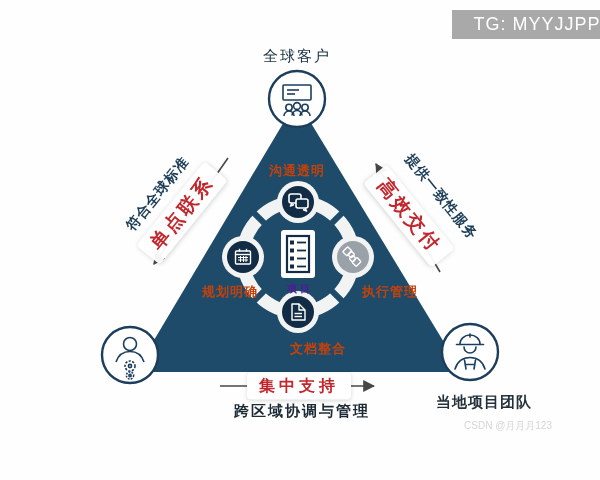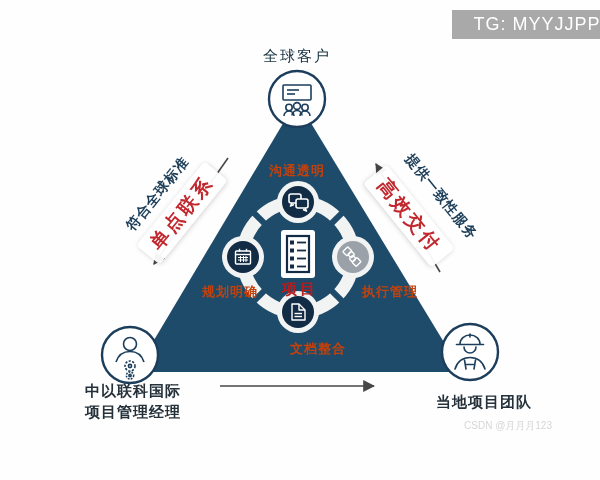--- a/index.html
+++ b/index.html
@@ -4,21 +4,21 @@
 <style>
   html,body{margin:0;padding:0;background:#fff;}
   #stage{
     position:relative;width:600px;height:480px;overflow:hidden;background:#fefefe;
     font-family:"Liberation Sans","DejaVu Sans",sans-serif;
   }
   #scene-svg{position:absolute;left:0;top:0;}
   .txt{position:absolute;transform:translate(-50%,-50%);white-space:nowrap;}
   .t-dark{color:#16303f;font-weight:400;font-size:15px;letter-spacing:2px;}
   .t-white{color:#c2410c;font-weight:600;font-size:13px;letter-spacing:1px;}
-  .t-center{color:#b91c1c;font-weight:700;font-size:15px;letter-spacing:3px;}
+  .t-center{color:#4c1d95;font-weight:700;font-size:10px;letter-spacing:3px;}
   .t-actor{color:#25313a;font-weight:600;font-size:15px;letter-spacing:1px;text-align:center;line-height:21px;}
   .t-edge-sub{color:#1c3d57;font-weight:700;font-size:14px;letter-spacing:1px;}
   .t-edge-main{
     color:#c1272d;font-weight:800;font-size:19px;letter-spacing:3px;
     background:rgba(255,255,255,0.95);padding:2px 10px;border-radius:4px;
     box-shadow:0 1px 5px rgba(0,0,0,0.18);
   }
   .rot-l{transform:translate(-50%,-50%) rotate(-51deg);}
   .rot-r{transform:translate(-50%,-50%) rotate(51deg);}
   .t-bottom-main{
@@ -174,23 +174,21 @@
   <div class="txt t-white" style="left:390px;top:292px;">执行管理</div>
   <div class="txt t-white" style="left:306px;top:349px;margin-left:12px;">文档整合</div>
   <div class="txt t-center" style="left:300px;top:289px;">项目</div>
 
   <div class="txt t-edge-sub rot-l" style="left:158px;top:194px;">符合全球标准</div>
   <div class="txt t-edge-main rot-l" style="left:182px;top:213px;">单点联系</div>
 
   <div class="txt t-edge-sub rot-r" style="left:441px;top:197px;">提供一致性服务</div>
   <div class="txt t-edge-main rot-r" style="left:409px;top:216px;">高效交付</div>
 
+  <div class="txt t-bottom-main" style="left:299px;top:386px;">集中支持</div>
+  <div class="txt t-bottom-sub" style="left:302px;top:411px;">跨区域协调与管理</div>
 
-  <div class="txt t-actor" style="left:133px;top:401px;">
-    <div>中以联科国际</div>
-    <div>项目管理经理</div>
-  </div>
   <div class="txt t-actor" style="left:484px;top:391px;margin-top:10px;">当地项目团队</div>
 
   <div class="badge badge-tg">TG: MYYJJPP</div>
   <div class="t-csdn">CSDN @月月月123</div>
 
 </div>
 
 </body></html>

